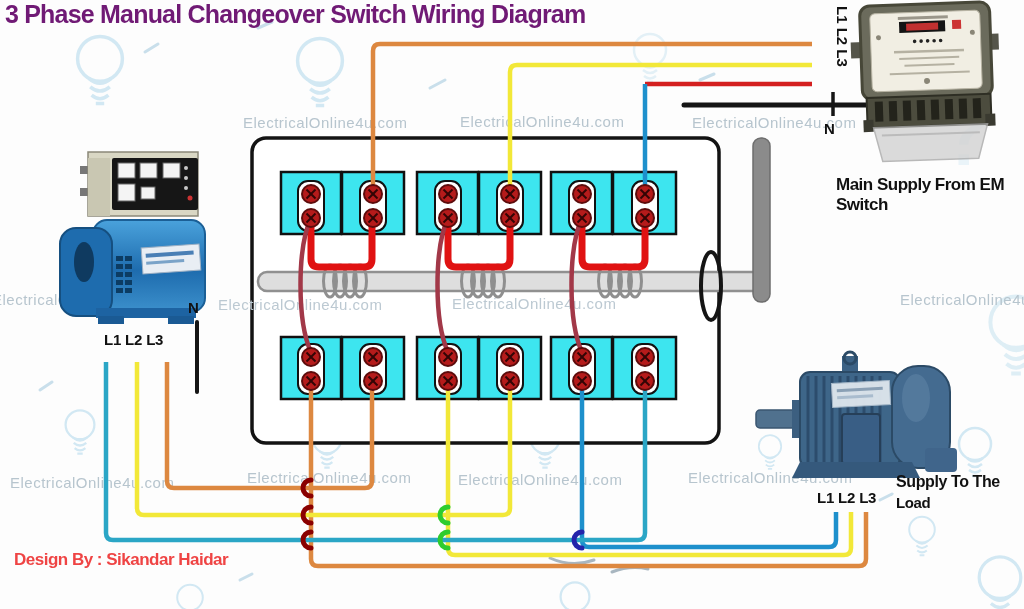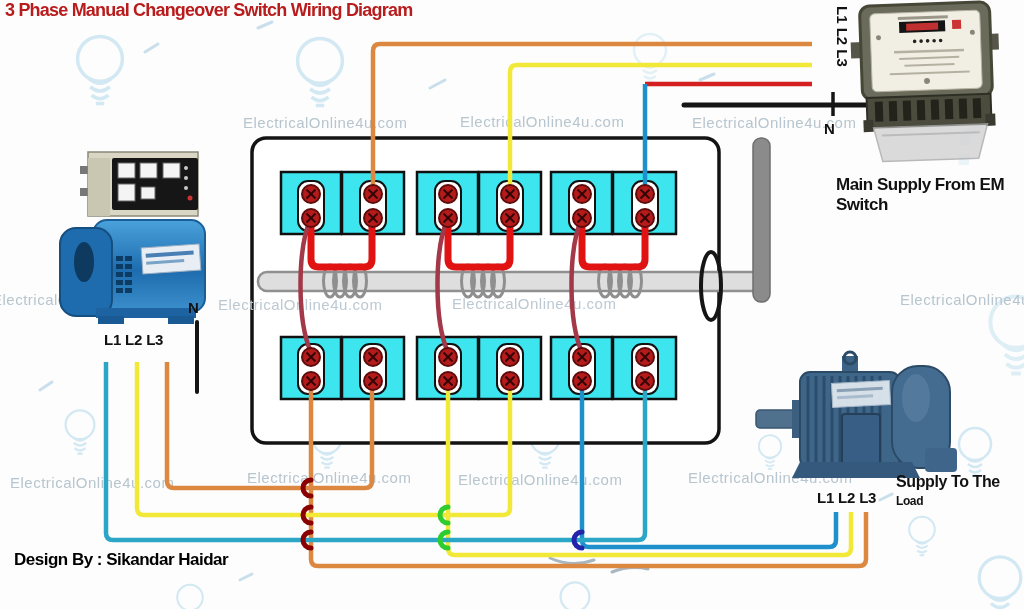--- a/index.html
+++ b/index.html
@@ -1,31 +1,31 @@
 <!DOCTYPE html>
 <html><head>
 <meta charset="utf-8">
 <style>
   html,body{margin:0;padding:0;background:#e8e8e8;}
   #root{position:relative;width:1024px;height:609px;background:#fdfdfd;overflow:hidden;
         font-family:"Liberation Sans",sans-serif;}
   #root svg{position:absolute;left:0;top:0;}
   .lbl{position:absolute;font-weight:bold;color:#111;white-space:nowrap;}
-  .title{left:5px;top:0px;font-size:18px;letter-spacing:-0.8px;color:#b91c1c;}
+  .title{left:5px;top:0px;font-size:25px;letter-spacing:-0.8px;color:#701a75;}
   .gen-caption{left:8px;top:101px;font-size:15px;letter-spacing:-0.3px;}
   .gen-phases{left:104px;top:331px;font-size:15px;letter-spacing:-0.2px;}
   .gen-neutral{left:188px;top:299px;font-size:15px;}
   .meter-phases{left:851px;top:6px;font-size:15px;transform-origin:0 0;transform:rotate(90deg);}
   .meter-neutral{left:824px;top:120px;font-size:15px;}
   .meter-cap1{left:836px;top:175px;font-size:17px;letter-spacing:-0.5px;}
   .meter-cap2{left:836px;top:195px;font-size:17px;letter-spacing:-0.5px;}
   .load-phases{left:817px;top:489px;font-size:15px;letter-spacing:-0.2px;}
   .load-cap1{left:896px;top:473px;font-size:16px;letter-spacing:-0.4px;}
-  .load-cap2{left:896px;top:494px;font-size:12px;letter-spacing:-0.4px;}
-  .footer1{left:14px;top:550px;font-size:17px;letter-spacing:-0.5px;color:#000000;}
+  .load-cap2{left:896px;top:494px;font-size:15px;letter-spacing:-0.4px;}
+  .footer1{left:14px;top:550px;font-size:17px;letter-spacing:-0.5px;color:#ef4444;}
   .footer2{left:14px;top:577px;font-size:16px;letter-spacing:-0.4px;color:#35359b;}
 </style>
 </head>
 <body>
 
 <div id="root">
 
   <svg width="1024" height="609">
     <defs>
       <g id="bulb" stroke="#d2e8f3" stroke-width="2.5" fill="none">

